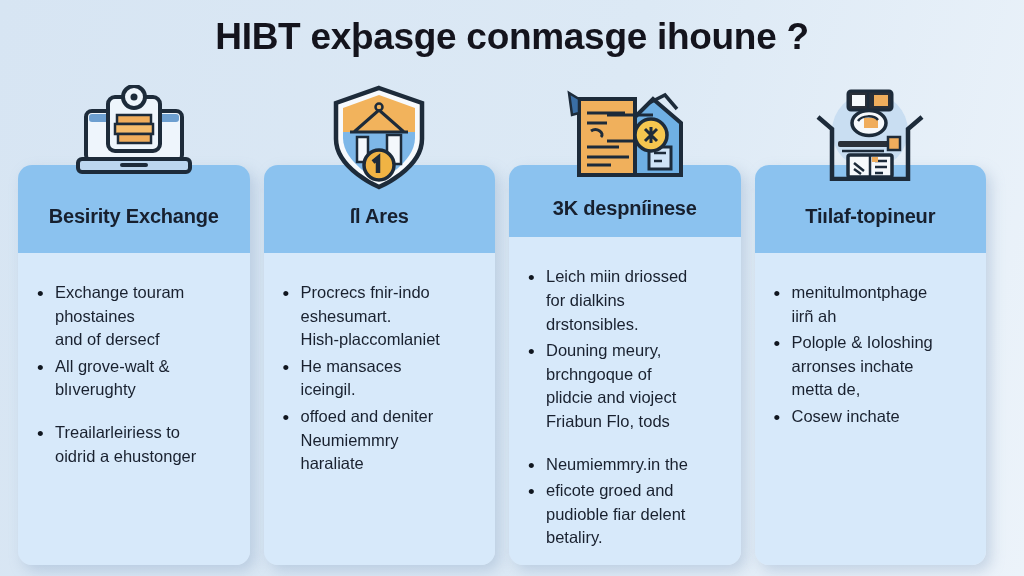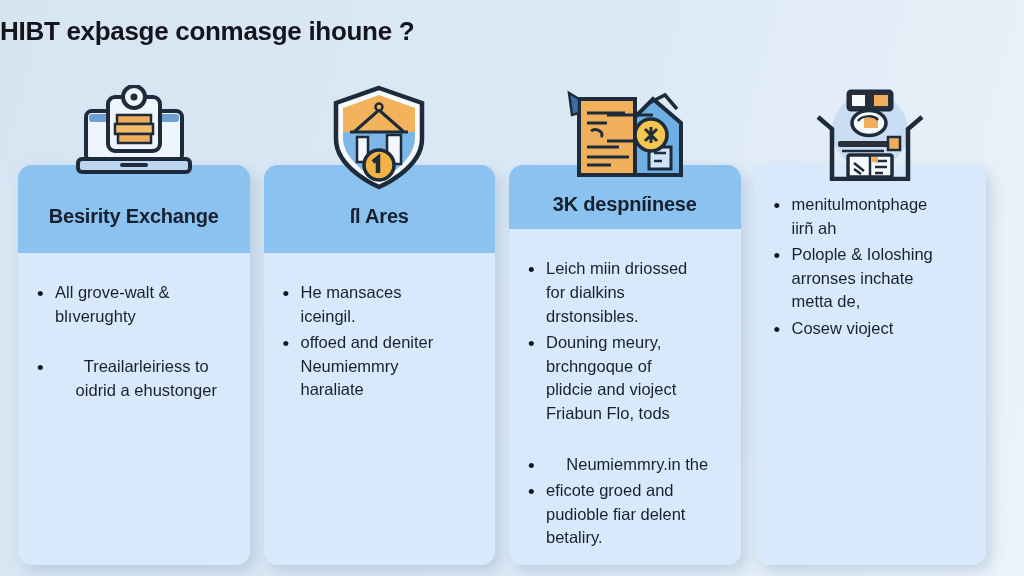--- a/index.html
+++ b/index.html
@@ -6,22 +6,22 @@
   html,body { background:#e8eef5; }
   .stage {
     position:relative;
     width:1024px; height:576px;
     overflow:hidden;
     background:linear-gradient(105deg,#d7e5f3 0%,#dce9f5 55%,#ecf3fa 100%);
     font-family:"Liberation Sans", sans-serif;
   }
   .title {
     position:absolute; top:16px; left:0; width:100%;
-    text-align:left;
-    font-size:26px; font-weight:800; letter-spacing:-0.3px;
+    text-align:center;
+    font-size:37px; font-weight:800; letter-spacing:-0.3px;
     color:#14141d;
   }
   .columns {
     position:absolute; left:18px; top:165px;
     width:968px; height:400px;
     display:flex; gap:14px;
   }
   .column {
     flex:1; position:relative;
     display:flex; flex-direction:column;
@@ -51,21 +51,21 @@
     font-size:16.5px; line-height:1.43;
     color:#19212f;
     white-space:pre-line;
     margin-bottom:3px;
   }
   ul.bullets li::before {
     content:"\2022";
     position:absolute; left:7px; top:-1px;
     font-size:19px; color:#10161f;
   }
-  ul.bullets li.gap { margin-top:27px;text-align:center; }
+  ul.bullets li.gap { margin-top:19px; }
   .icon-wrap {
     position:absolute; left:50%; transform:translateX(-50%);
     z-index:2;
   }
   .icon-1 { top:-80px; width:124px; height:92px; }
   .icon-2 { top:-82px; width:112px; height:108px; }
   .icon-3 { top:-80px; width:128px; height:92px; }
   .icon-4 { top:-78px; width:124px; height:94px; }
   .icon-wrap svg { width:100%; height:100%; display:block; }
 </style>
@@ -91,20 +91,23 @@
           <rect x="45" y="30" width="34" height="9" fill="#f0ad5c" stroke="#1d2b3a" stroke-width="2.5"></rect>
           <rect x="43" y="39" width="38" height="10" fill="#f6bd6d" stroke="#1d2b3a" stroke-width="2.5"></rect>
           <rect x="46" y="49" width="33" height="9" fill="#f0ad5c" stroke="#1d2b3a" stroke-width="2.5"></rect>
         </svg>
       </div>
       <header class="col-header">
         <span>Besirity Exchange</span>
       </header>
       <div class="col-body">
         <ul class="bullets">
+          <li>Exchange touram
+phostaines
+and of dersecf</li>
           <li>All grove-walt &amp;
 blıverughty</li>
           <li class="gap">Treailarleiriess to
 oidrid a ehustonger</li>
         </ul>
       </div>
     </section>
 
     <section class="column">
       <div class="icon-wrap icon-2">
@@ -125,20 +128,23 @@
           <rect x="64" y="52" width="14" height="29" fill="#f4f8fc" stroke="#1d2b3a" stroke-width="2.5"></rect>
           <circle cx="56" cy="82" r="15" fill="#f0b344" stroke="#1d2b3a" stroke-width="3.5"></circle>
           <path d="M50 79 L55 75 V90" stroke="#1d2b3a" stroke-width="4.5"></path>
         </svg>
       </div>
       <header class="col-header">
         <span>ſl Ares</span>
       </header>
       <div class="col-body">
         <ul class="bullets">
+          <li>Procrecs fnir-indo
+eshesumart.
+Hish-placcomlaniet</li>
           <li>He mansaces
 iceingil.</li>
           <li>offoed and deniter
 Neumiemmry
 haraliate</li>
         </ul>
       </div>
     </section>
 
     <section class="column">
@@ -189,26 +195,29 @@
           <rect x="56" y="31" width="14" height="10" fill="#f0ad5c"></rect>
           <path d="M50 34 C54 28 66 28 70 33" stroke="#1d2b3a" stroke-width="2.5"></path>
           <rect x="30" y="54" width="62" height="6" rx="2" fill="#2a2f38"></rect>
           <rect x="80" y="50" width="12" height="13" fill="#f0ad5c" stroke="#1d2b3a" stroke-width="2.5"></rect>
           <path d="M34 64 H76" stroke="#1d2b3a" stroke-width="2.5"></path>
           <rect x="40" y="68" width="44" height="22" rx="2" fill="#f6f9fc" stroke="#1d2b3a" stroke-width="3.5"></rect>
           <path d="M62 68 V90 M46 76 L56 84 M46 82 L53 87 M67 74 H79 M67 80 H79 M67 86 H75" stroke="#1d2b3a" stroke-width="2.5"></path>
           <rect x="64" y="70" width="6" height="5" fill="#f0ad5c"></rect>
         </svg>
       </div>
+      <header class="col-header">
+        <span>Tiılaf-topineur</span>
+      </header>
       <div class="col-body">
         <ul class="bullets">
           <li>menitulmontphage
 iirñ ah</li>
           <li>Polople &amp; Ioloshing
 arronses inchate
 metta de,</li>
-          <li>Cosew vioject</li>
+          <li>Cosew inchate</li>
         </ul>
       </div>
     </section>
 
   </div>
 </div>
 
 </body></html>

